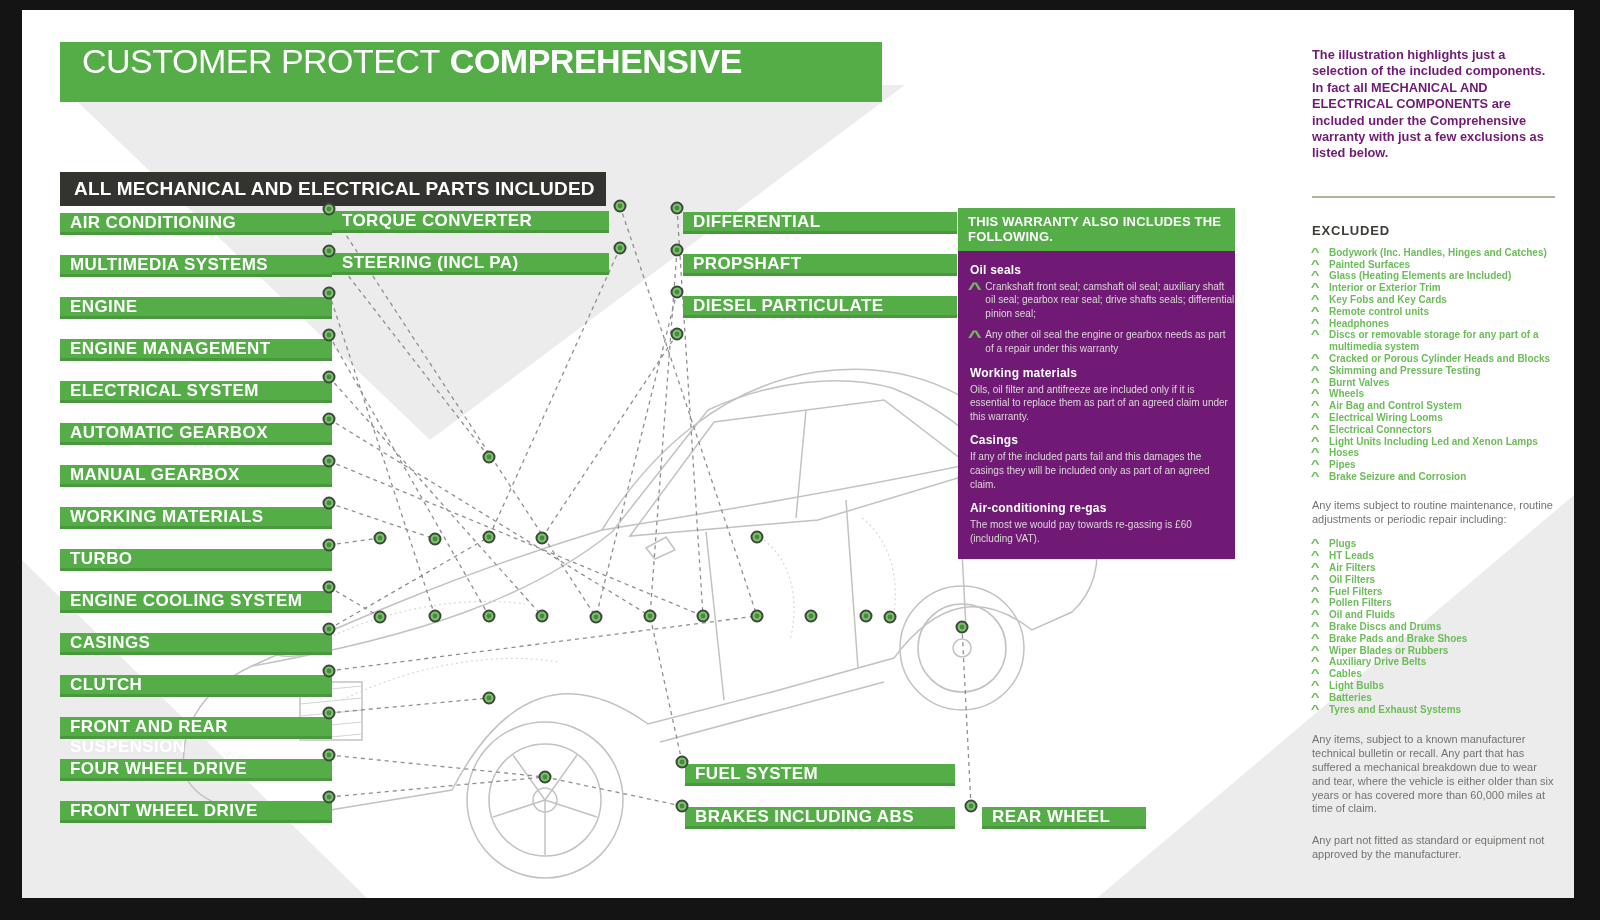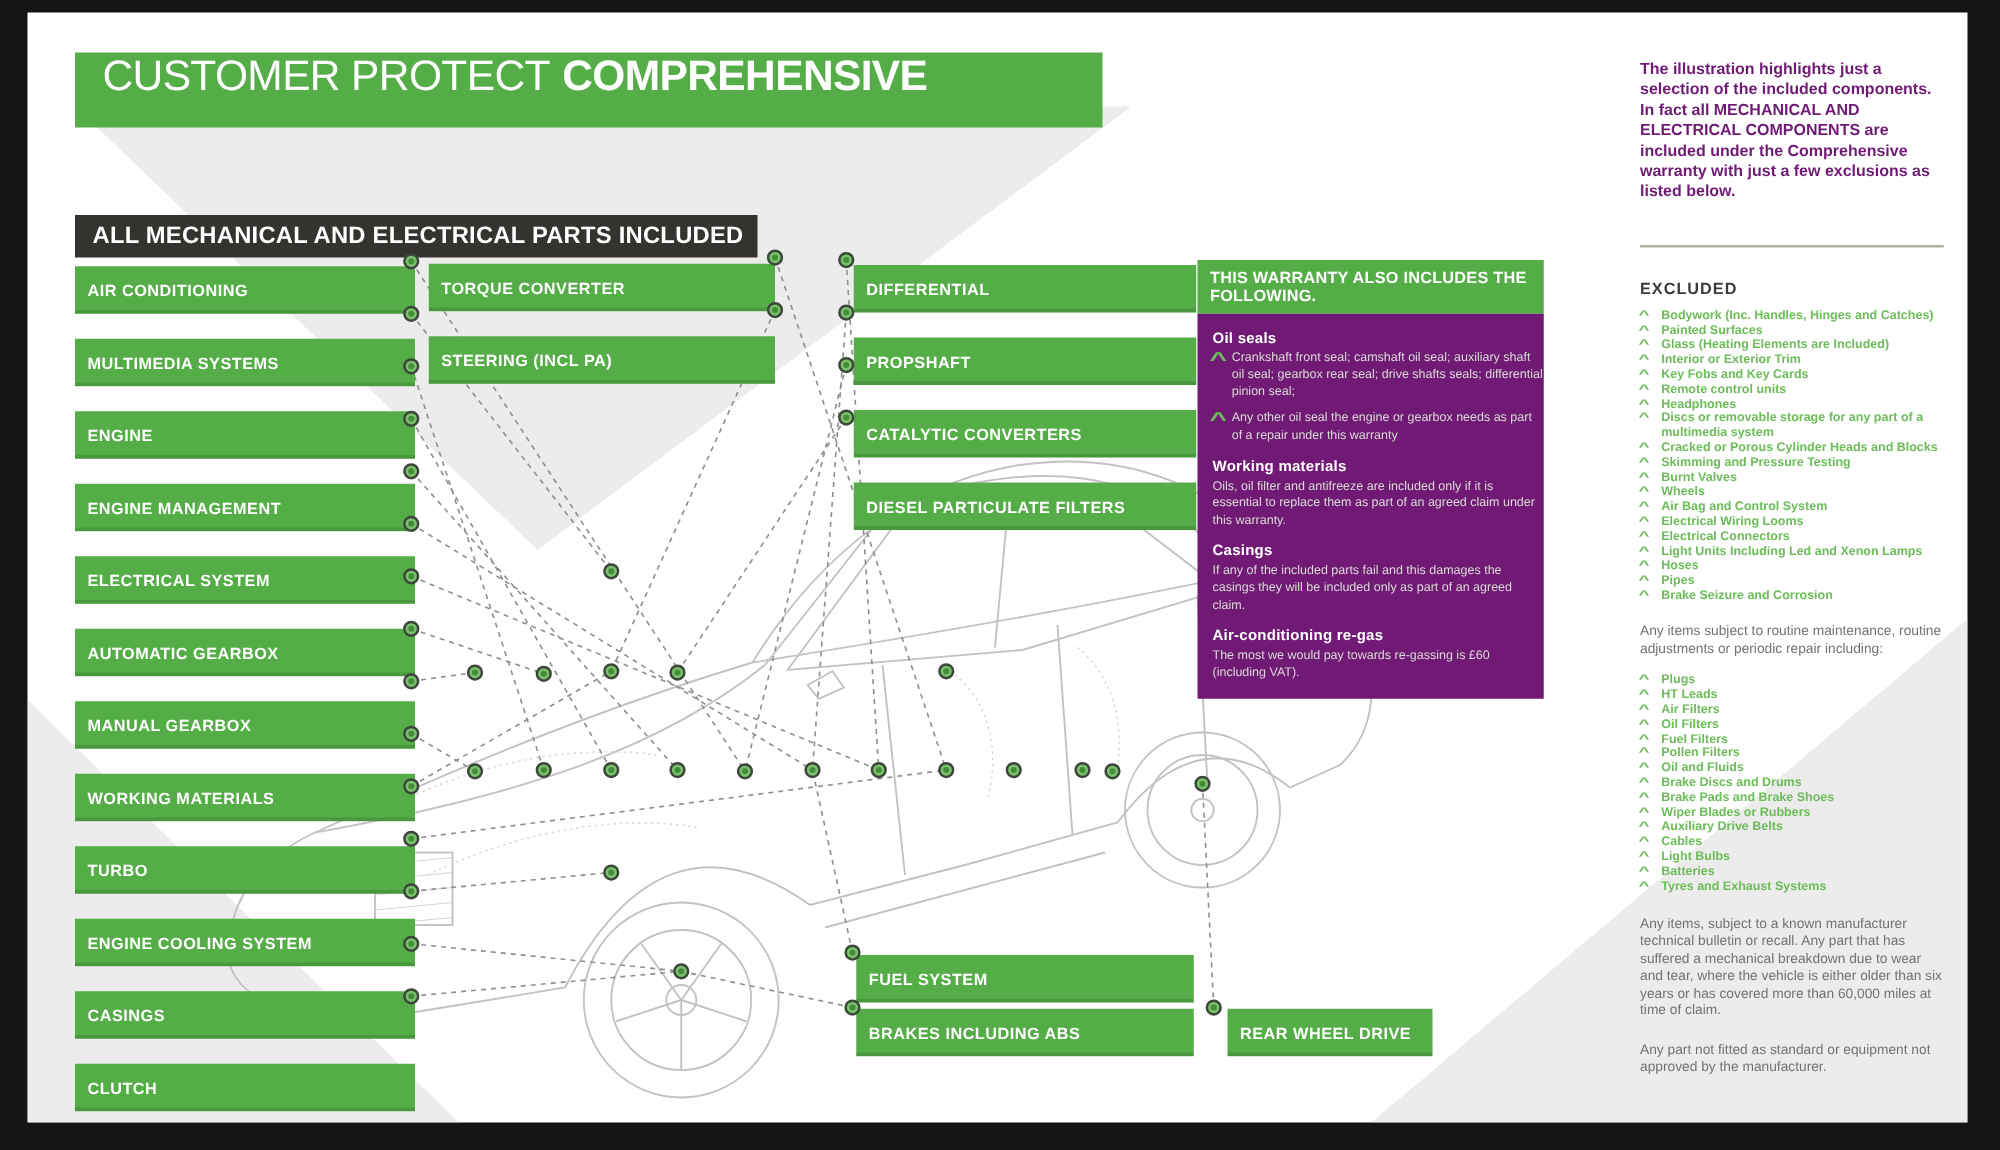--- a/index.html
+++ b/index.html
@@ -11,24 +11,24 @@
   .s2{clip-path:polygon(0px 550px,345px 888px,0px 888px);}
   .s3{clip-path:polygon(1075px 888px,1552px 485px,1552px 888px);}
   .title-bar{position:absolute;left:38px;top:32px;width:822px;height:60px;background:#54ad47;color:#fff;
     display:flex;align-items:flex-start;padding-left:22px;box-sizing:border-box;z-index:3;font-size:34px;letter-spacing:-.5px;}
   .title-bar .t1{font-weight:400;margin-right:10px;}
   .title-bar .t2{font-weight:700;}
   .subtitle-bar{position:absolute;left:38px;top:118px;width:546px;height:34px;background:#33332f;color:#fff;
     display:flex;align-items:center;padding-left:14px;box-sizing:border-box;z-index:3;font-size:19px;font-weight:700;letter-spacing:.2px;margin-top:44px;}
   .col{position:absolute;display:flex;flex-direction:column;gap:20px;z-index:2;}
   .col-left{left:38px;top:203px;width:272px;}
-  .col-mid{left:321px;top:201px;width:277px;}
+  .col-mid{left:310px;top:201px;width:277px;}
   .col-right{left:661px;top:202px;width:274px;}
-  .bar{height:38px;background:#55ad47;color:#fff;font-weight:700;font-size:13px;letter-spacing:.4px;
-    display:flex;align-items:center;padding-left:10px;box-sizing:border-box;
+  .bar{height:22px;background:#55ad47;color:#fff;font-weight:700;font-size:17px;letter-spacing:.4px;
+    display:flex;align-items:flex-start;padding-left:10px;box-sizing:border-box;
     box-shadow:inset 0 -3px 0 rgba(0,0,0,.12);}
   .bar-abs{position:absolute;z-index:2;}
   .warranty-box{position:absolute;left:936px;top:198px;width:277px;z-index:4;}
   .warranty-box .wh{background:#54ad47;color:#fff;font-weight:700;font-size:13px;line-height:1.18;
     padding:6px 10px;letter-spacing:.2px;}
   .warranty-box .wb{background:#701a75;padding:10px 0 14px 12px;}
   .warranty-box h4{color:#fff;font-size:12px;margin:10px 0 3px 0;letter-spacing:.2px;}
   .warranty-box h4:first-child{margin-top:2px;}
   .warranty-box p{color:#dadad6;font-size:10px;line-height:13.6px;margin:0;}
   .wbullet{display:flex;gap:6px;margin:0 0 8px 0;}
@@ -278,23 +278,20 @@
 
   <div class="col col-right">
 
   <div class="bar">
         <span>DIFFERENTIAL</span>
       </div>
       <div class="bar">
         <span>PROPSHAFT</span>
       </div>
       <div class="bar">
-        <span>CATALYTIC CONVERTERS</span>
-      </div>
-      <div class="bar">
         <span>DIESEL PARTICULATE FILTERS</span>
       </div>
     </div>
 
   <div class="bar bar-abs" style="left:663px;top:754px;width:270px;">
       <span>FUEL SYSTEM</span>
     </div>
   <div class="bar bar-abs" style="left:663px;top:797px;width:270px;">
       <span>BRAKES INCLUDING ABS</span>
     </div>

